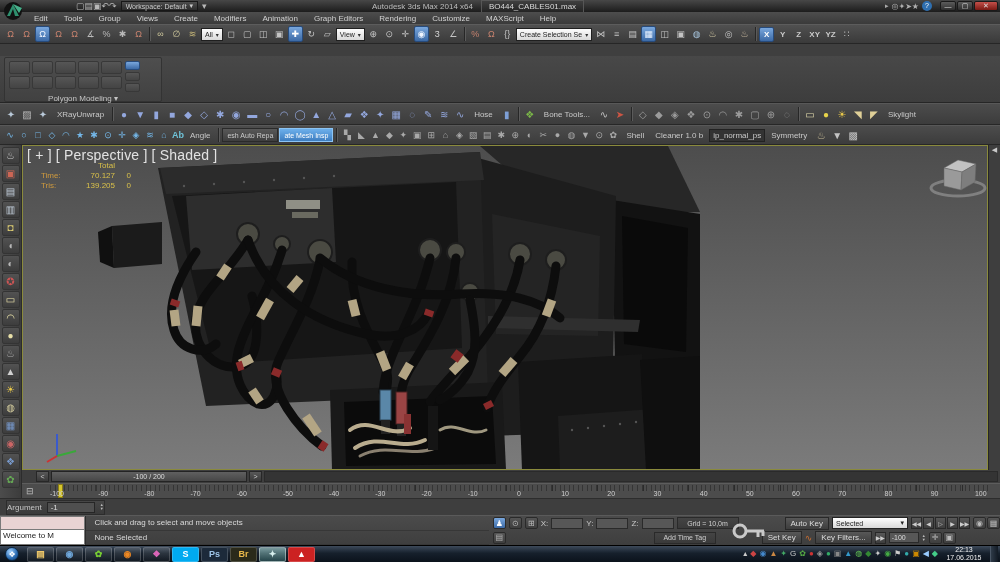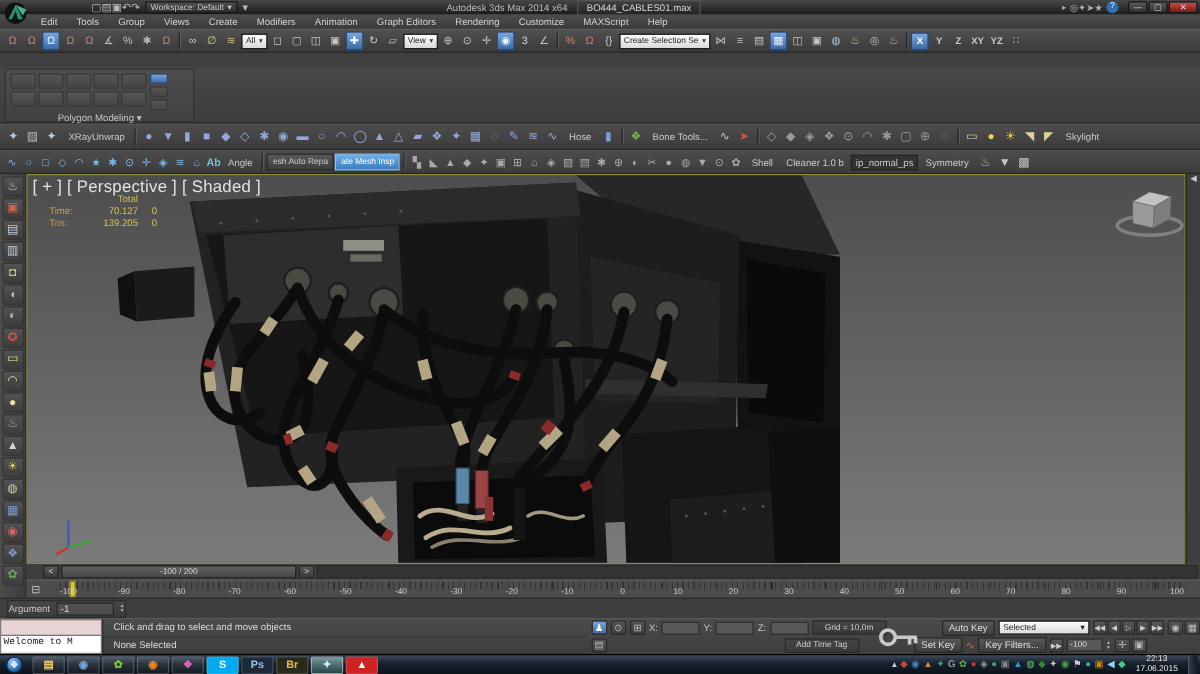--- a/index.html
+++ b/index.html
@@ -98,21 +98,21 @@
 .argrow{position:absolute;left:0;top:498px;width:1000px;height:17px;background:#3e3e3e;border-top:1px solid #2d2d2d;display:flex;align-items:center;gap:5px;padding-left:6px}
 .arg-box{display:flex;align-items:center;gap:5px;background:linear-gradient(#474747,#3a3a3a);border:1px solid #2c2c2c;height:15px;padding:0 0}
 .arg-label{font-size:8px;color:#c6c6c6}
 .arg-field{width:48px;height:11px;background:#4f4f4f;border:1px solid #262626;color:#ddd;font-size:8px;padding:0 3px;display:flex;align-items:center}
 .spin{display:flex;flex-direction:column;font-size:4px;color:#bbb;line-height:4px}
 
 
 .statusbar{position:absolute;left:0;top:515px;width:1000px;height:30px;background:linear-gradient(#4b4b4b,#3e3e3e);border-top:1px solid #5a5a5a;display:flex}
 .listener{width:95px;display:flex;flex-direction:column;border-right:1px solid #2c2c2c}
 .listener .pink{flex:1;background:#e9d3d3;border:1px solid #7a7a7a;border-bottom:none}
-.listener .white{flex:1;background:#fff;font-family:Liberation Mono, monospace;font-size:8px;color:#222;padding:1px 2px;white-space:nowrap;overflow:hidden;border:1px solid #7a7a7a}
+.listener .white{flex:1;background:#fff;font-family:Liberation Sans, sans-serif;font-size:8px;color:#222;padding:1px 2px;white-space:nowrap;overflow:hidden;border:1px solid #7a7a7a}
 .statmsgs{width:448px;display:flex;flex-direction:column}
 .statline{flex:1;font-size:8px;color:#dadada;display:flex;align-items:center;padding-left:9px;border-bottom:1px solid #373737}
 .statusright{flex:1;position:relative;display:flex;flex-direction:column;font-size:8px;color:#c9c9c9}
 .srrow{flex:1;display:flex;align-items:center;gap:3px;padding-left:4px}
 .sic{width:13px;height:12px;display:flex;align-items:center;justify-content:center;font-size:8px;color:#bbb;background:linear-gradient(#555,#3e3e3e);border:1px solid #2a2a2a;border-radius:2px}
 .sic.active{background:linear-gradient(#79a7dd,#3c6aa6);color:#fff}
 .cfield{width:32px;height:11px;background:#575757;border:1px solid #2a2a2a}
 .gridbox{width:62px;height:12px;background:linear-gradient(#444,#3a3a3a);border:1px solid #2a2a2a;display:flex;align-items:center;justify-content:center;font-size:7px;color:#cfcfcf}
 .keywrap{position:absolute;left:242px;top:3px;width:36px;height:24px}
 .akbtn{font-size:8px;color:#ddd;background:linear-gradient(#585858,#3d3d3d);border:1px solid #282828;padding:0 5px;height:13px;display:flex;align-items:center;white-space:nowrap}

